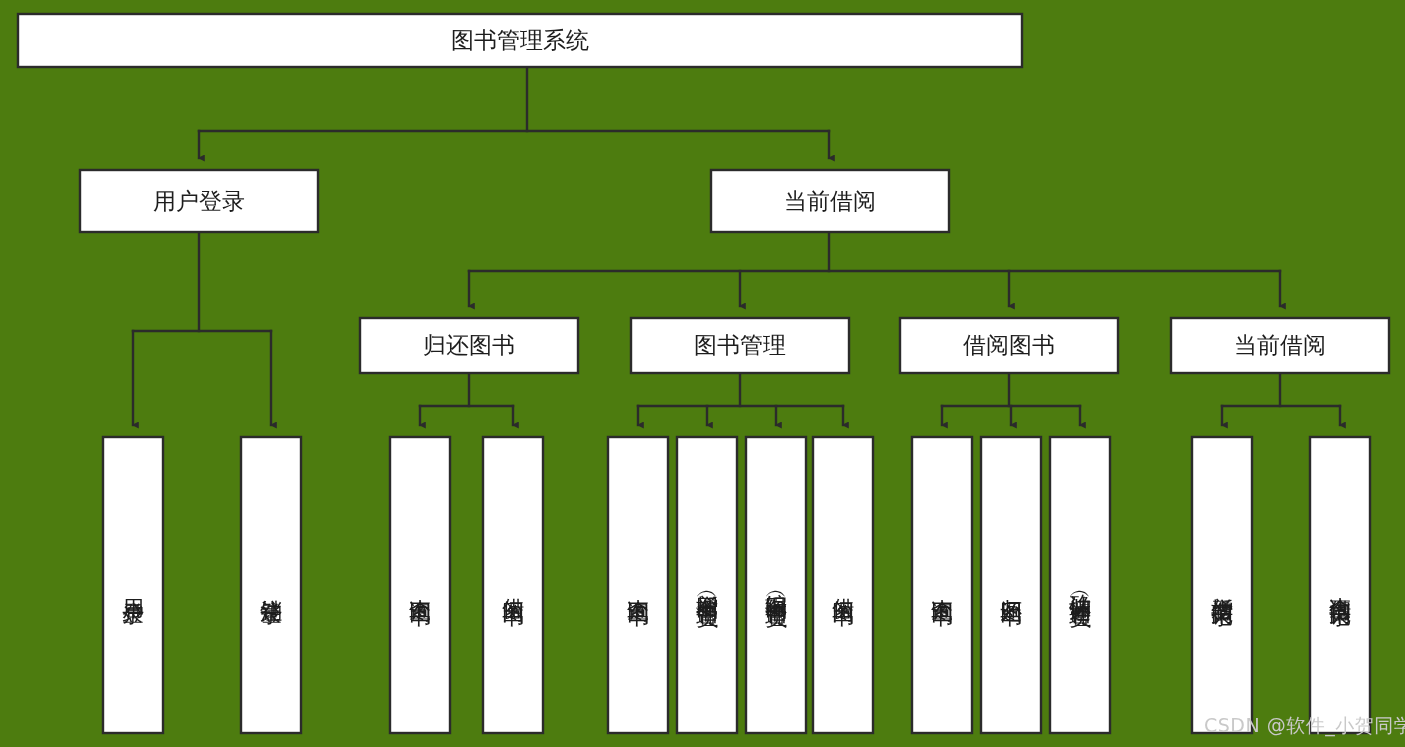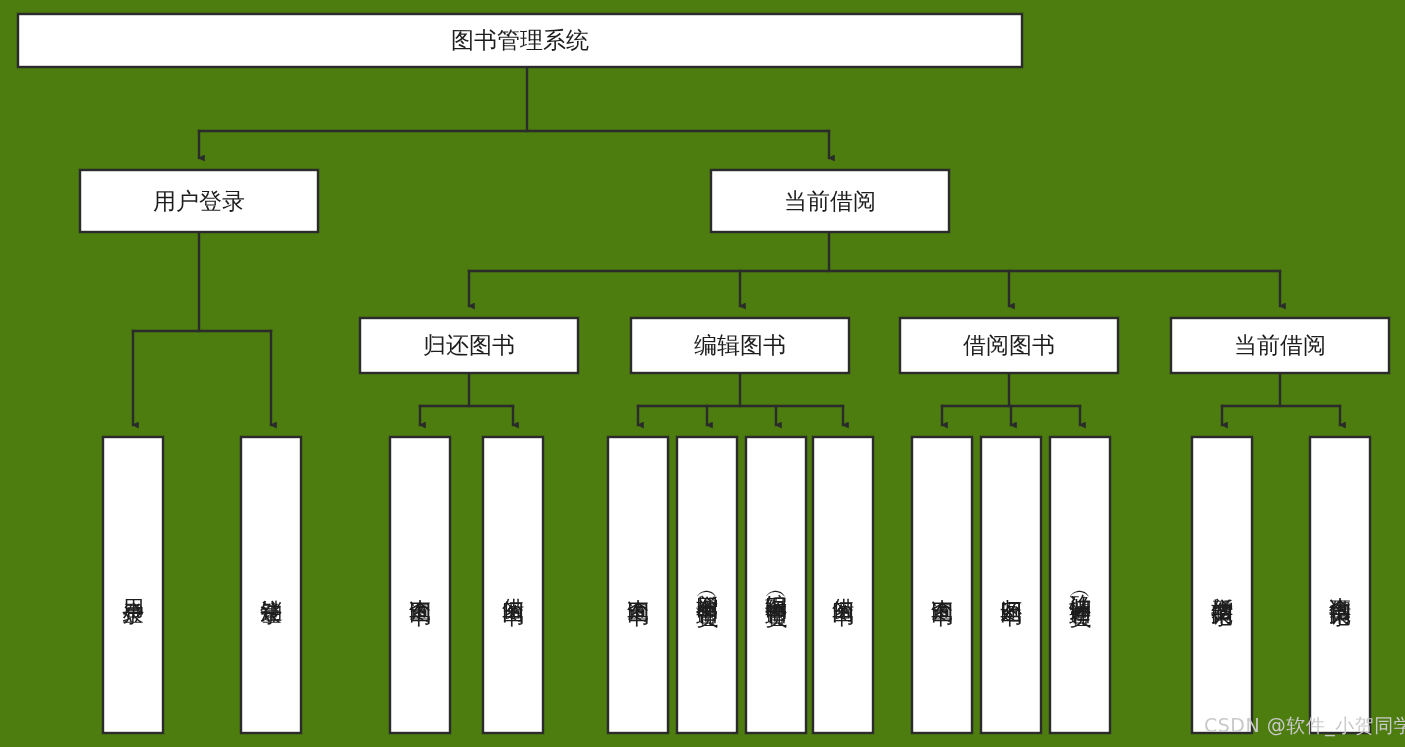--- a/index.html
+++ b/index.html
@@ -123,21 +123,21 @@
     <g>
       <rect class="node-rect" x="360" y="318" width="218" height="55"></rect>
       <foreignObject x="360" y="318" width="218" height="55">
         <div xmlns="http://www.w3.org/1999/xhtml" class="hlabel">归还图书</div>
       </foreignObject>
     </g>
 
     <g>
       <rect class="node-rect" x="631" y="318" width="218" height="55"></rect>
       <foreignObject x="631" y="318" width="218" height="55">
-        <div xmlns="http://www.w3.org/1999/xhtml" class="hlabel">编辑图书</div>
+        <div xmlns="http://www.w3.org/1999/xhtml" class="hlabel">图书管理</div>
       </foreignObject>
     </g>
 
     <g>
       <rect class="node-rect" x="900" y="318" width="218" height="55"></rect>
       <foreignObject x="900" y="318" width="218" height="55">
         <div xmlns="http://www.w3.org/1999/xhtml" class="hlabel">借阅图书</div>
       </foreignObject>
     </g>
 

